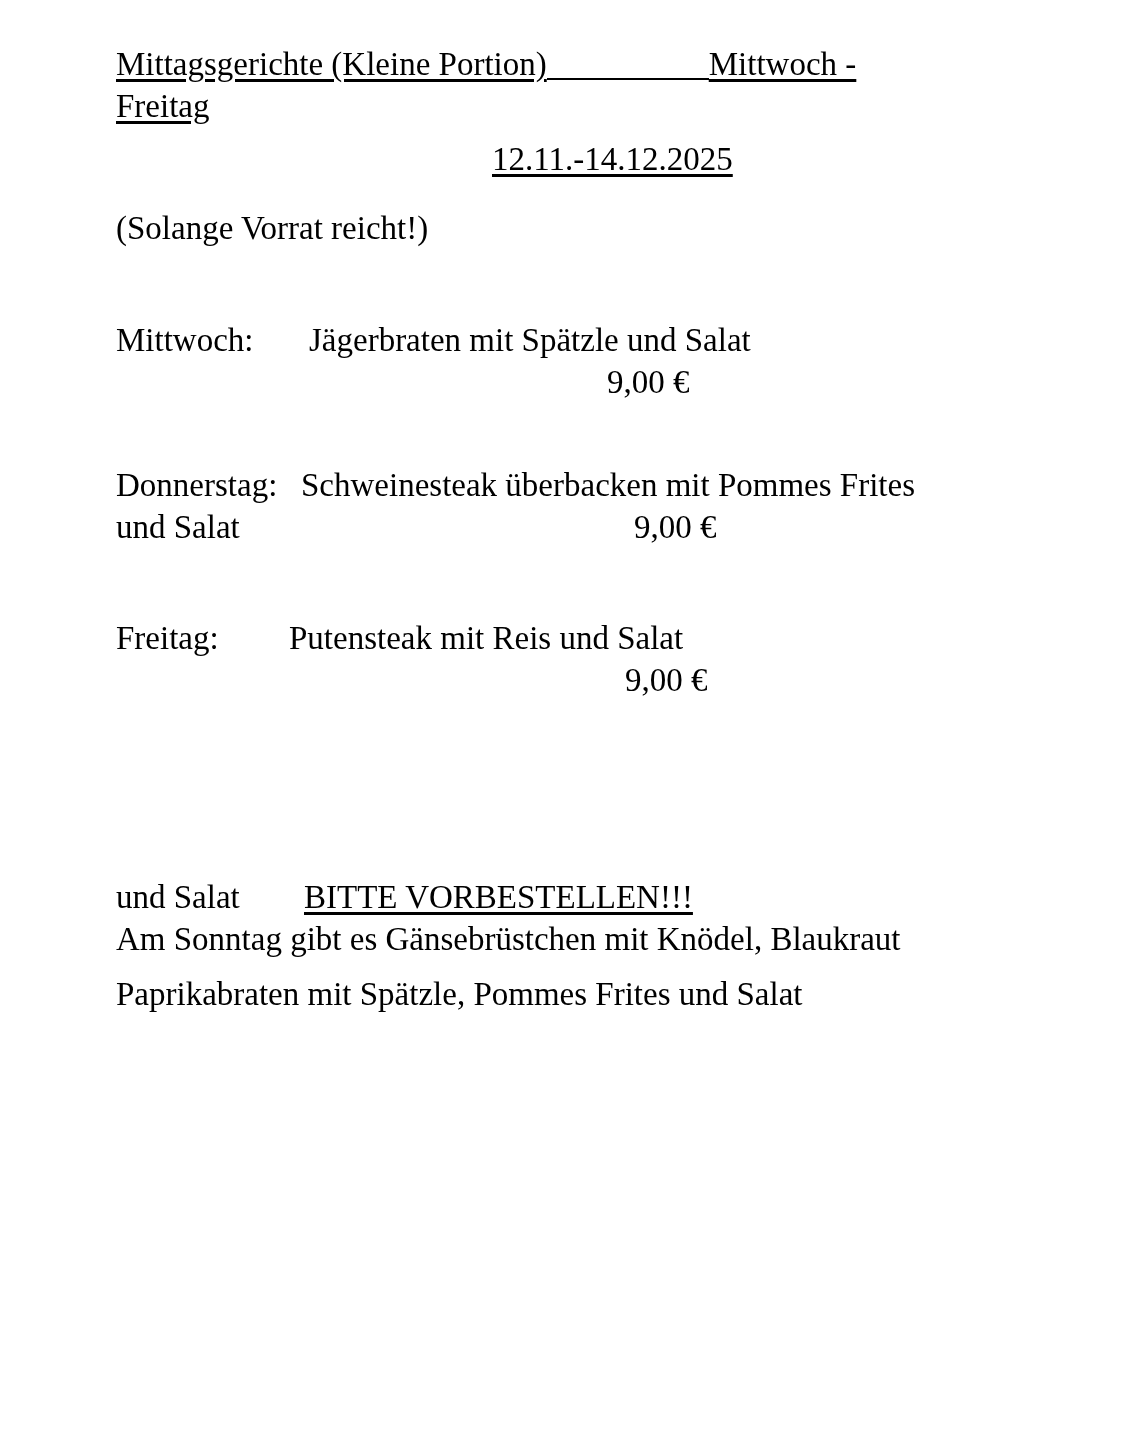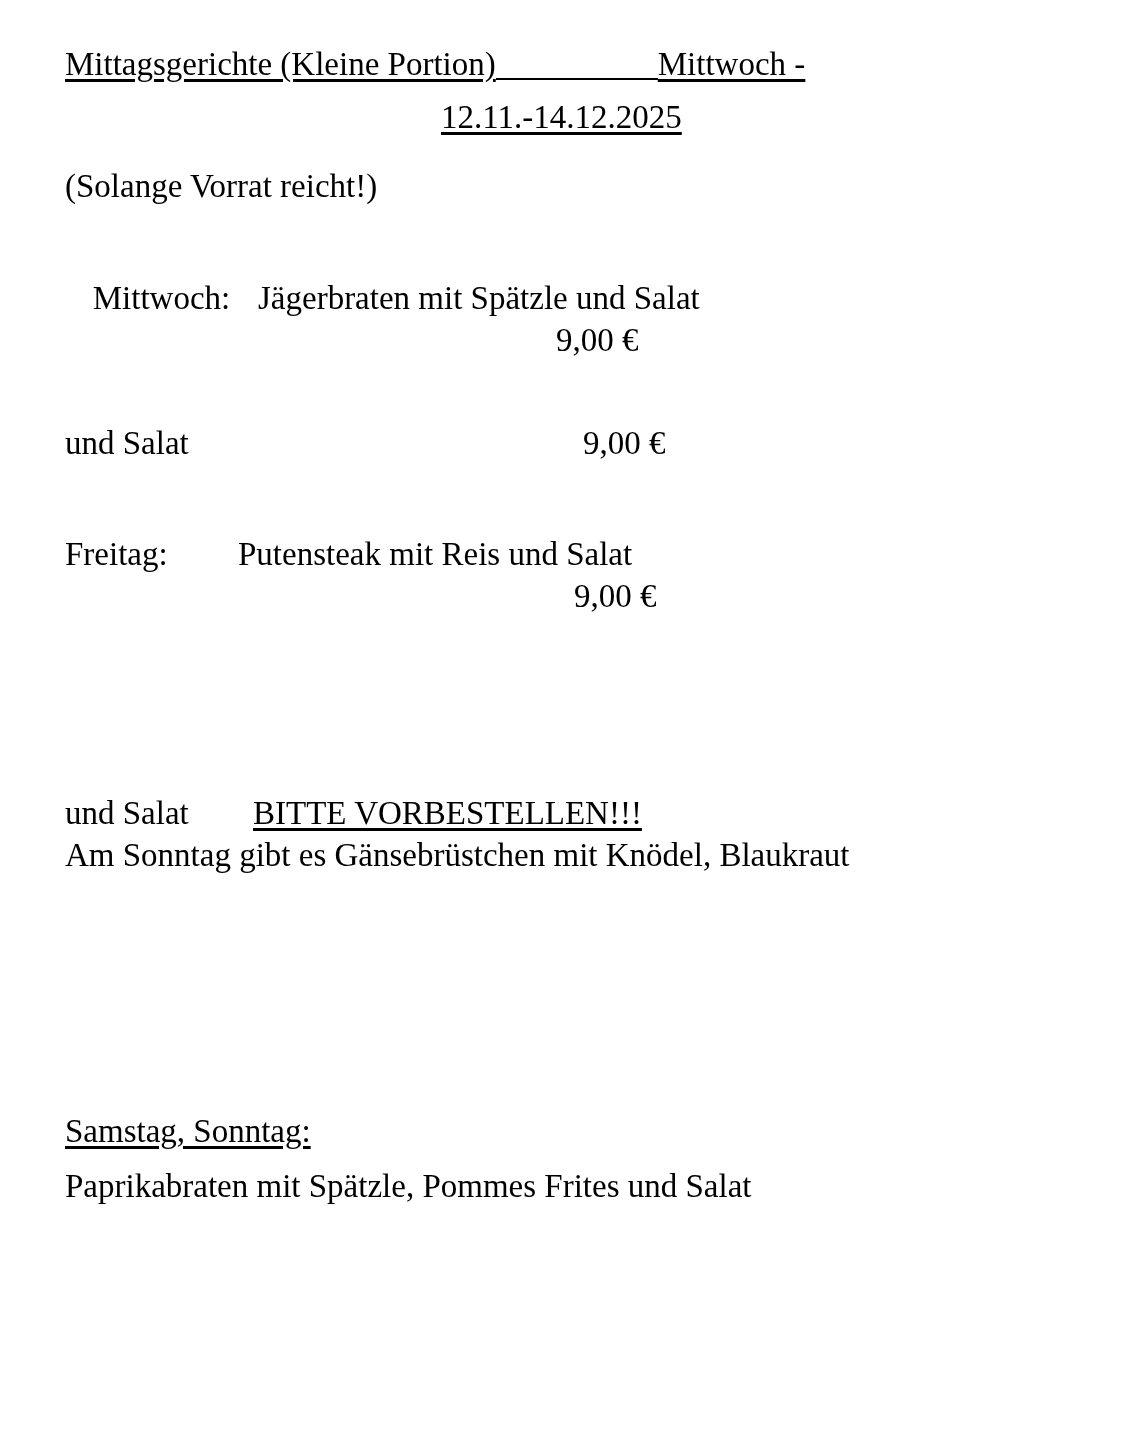--- a/index.html
+++ b/index.html
@@ -13,38 +13,38 @@
     overflow: hidden;
     font-family: "Liberation Serif", "DejaVu Serif", serif;
     font-size: 33px;
     line-height: 42px;
     color: #000000;
   }
   .page {
     box-sizing: border-box;
     width: 1125px;
     height: 1440px;
-    padding: 43px 130px 0 65px;
+    padding: 43px 130px 0 116px;
     background: #ffffff;
   }
   .line { white-space: nowrap; position: relative; }
   .u {
     text-decoration: underline;
     text-decoration-thickness: 2.5px;
     text-underline-offset: 4px;
   }
   .u-tab {
     display: inline-block;
     width: 162px;
     height: 0;
     border-bottom: 2.5px solid #000000;
     vertical-align: -5px;
   }
   .day-label { display: inline-block; }
-  .label-mittwoch   { width: 193px; text-align: center; }
+  .label-mittwoch   { width: 193px; }
   .label-donnerstag { width: 185px; }
   .label-freitag    { width: 173px; }
   .label-undsalat   { width: 188px; }
 
   .block-date       { margin-top: 11px; padding-left: 376px; }
   .block-note       { margin-top: 27px; }
   .block-mittwoch   { margin-top: 70px; }
   .block-donnerstag { margin-top: 61px; }
   .block-freitag    { margin-top: 69px; }
   .block-sonntag    { margin-top: 175px; }
@@ -60,58 +60,61 @@
 </style>
 </head>
 <body>
 
 <div class="page">
 
   <div class="block-title">
     <div class="line">
       <span class="u">Mittagsgerichte (Kleine Portion)</span><span class="u-tab"></span><span class="u">Mittwoch -</span>
     </div>
+    <div class="line">
+      <span class="u">Freitag</span>
+    </div>
   </div>
 
   <div class="line block-date">
     <span class="u">12.11.-14.12.2025</span>
   </div>
 
   <div class="line block-note">(Solange Vorrat reicht!)</div>
 
   <div class="block-mittwoch">
     <div class="line">
       <span class="day-label label-mittwoch">Mittwoch:</span><span>Jägerbraten mit Spätzle und Salat</span>
     </div>
     <div class="line price-indent-mittwoch">9,00 €</div>
   </div>
 
   <div class="block-donnerstag">
+    <div class="line">
+      <span class="day-label label-donnerstag">Donnerstag:</span><span>Schweinesteak überbacken mit Pommes Frites</span>
+    </div>
     <div class="line">
       <span>und Salat</span>
       <span class="price-abs-donnerstag">9,00 €</span>
     </div>
   </div>
 
   <div class="block-freitag">
     <div class="line">
       <span class="day-label label-freitag">Freitag:</span><span>Putensteak mit Reis und Salat</span>
     </div>
     <div class="line price-indent-freitag">9,00 €</div>
   </div>
 
   <div class="block-sonntag">
     <div class="line">
       <span class="day-label label-undsalat">und Salat</span><span class="u">BITTE VORBESTELLEN!!!</span>
     </div>
     <div class="line">Am Sonntag gibt es Gänsebrüstchen mit Knödel, Blaukraut</div>
   </div>
 
-  <div class="line block-weekend-hd">
-    <span class="u">Samstag, Sonntag:</span>
-  </div>
 
 
   <div class="block-paprika">
     <div class="line">Paprikabraten mit Spätzle, Pommes Frites und Salat</div>
   </div>
 
 </div>
 
 </body></html>

